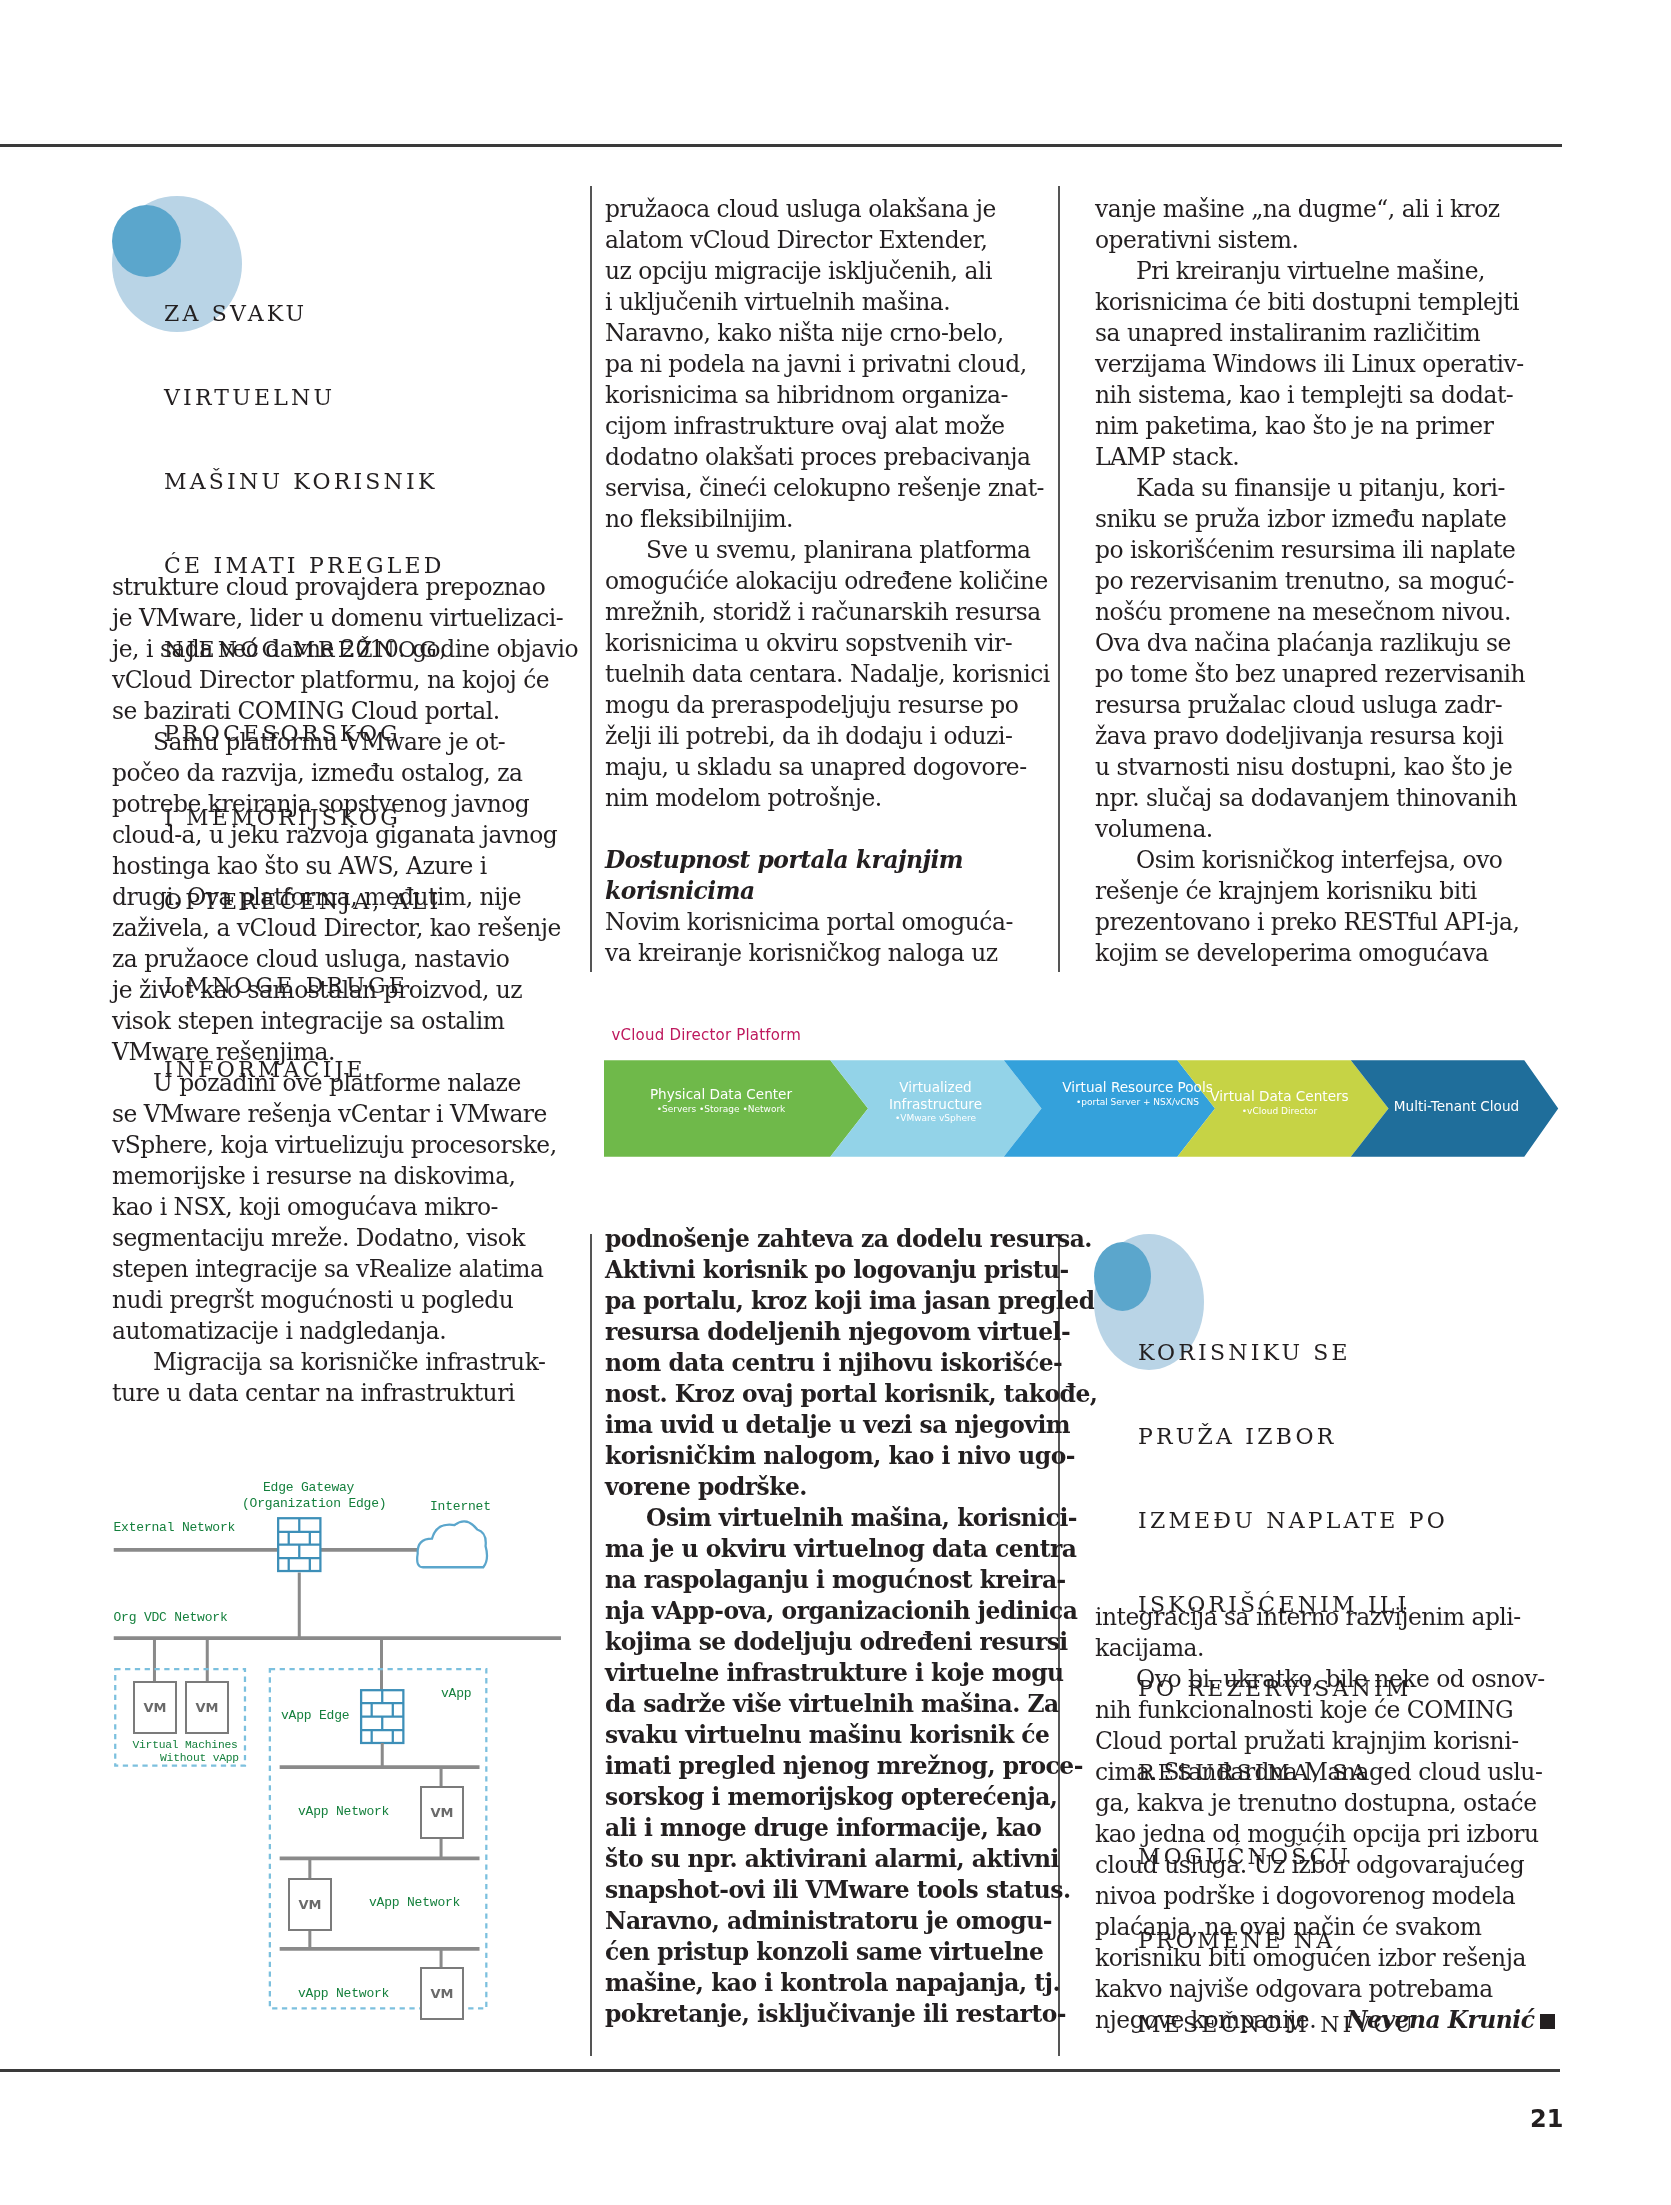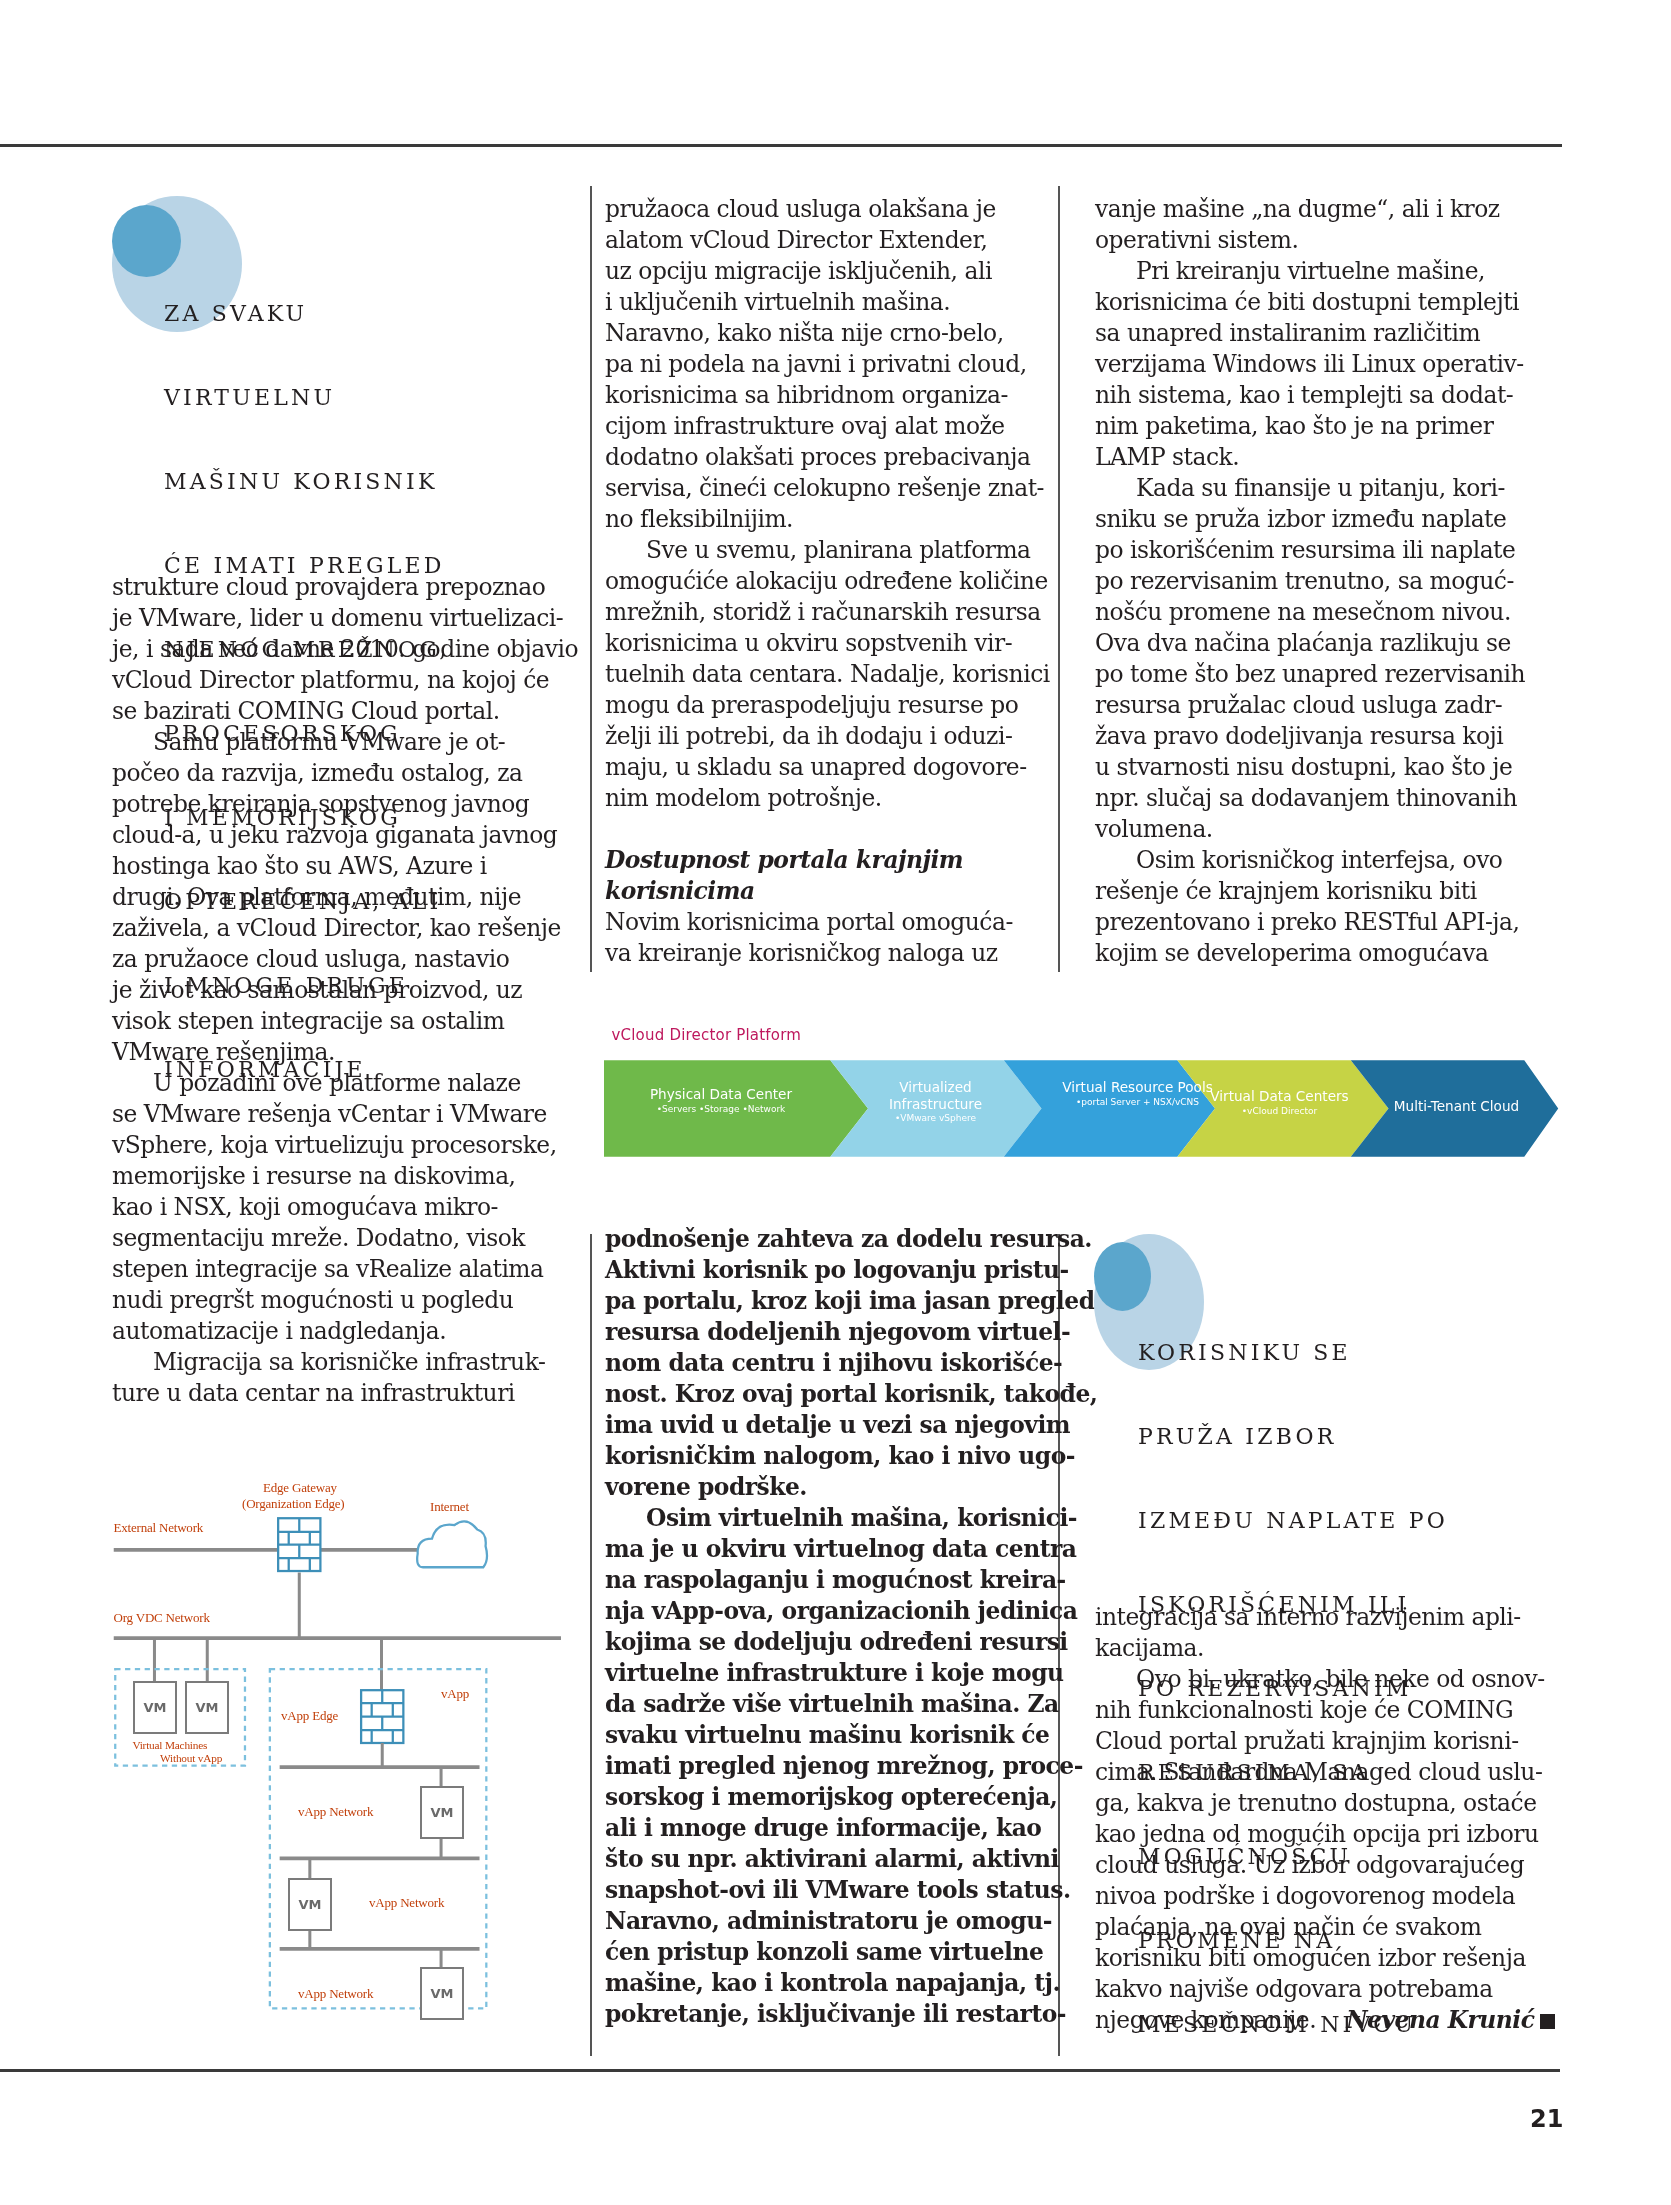--- a/index.html
+++ b/index.html
@@ -18,21 +18,21 @@
   .endmark { display:inline-block; width:15px; height:15px; background:#231f20; margin-left:6px; vertical-align:-0.8px; }
   .page-num { position:absolute; font-family:"DejaVu Sans","Liberation Sans",sans-serif; font-weight:bold; font-size:24px; color:#231f20; }
   
   .banner { position:absolute; left:604px; top:1026px; width:958px; height:132px; }
   .banner-title { position:absolute; left:7.5px; top:0; font-family:"DejaVu Sans","Liberation Sans",sans-serif; font-size:15px; color:#be185d; letter-spacing:0.2px; }
   .banner svg { position:absolute; left:0; top:34px; }
   .seg-label { position:absolute; font-family:"DejaVu Sans","Liberation Sans",sans-serif; color:#ffffff; text-align:center; font-size:13.6px; line-height:16.6px; }
   .seg-sub { font-size:9px; line-height:13.6px; display:block; }
   
   .netdiag { position:absolute; left:106px; top:1433px; width:468px; height:626px; }
-  .net-label { position:absolute; font-family:Liberation Serif, serif; font-size:13px; color:#c2410c; letter-spacing:-0.2px; white-space:pre;text-align:center; }
+  .net-label { position:absolute; font-family:Liberation Mono, monospace; font-size:13px; color:#15803d; letter-spacing:-0.2px; white-space:pre;text-align:center; }
   .vm-box { position:absolute; border:2.3px solid #7b7b7b; background:#fff; font-family:"DejaVu Sans","Liberation Sans",sans-serif; font-weight:bold; font-size:13px; color:#6a6a6a; display:flex; align-items:center; justify-content:center; box-sizing:border-box; }
 </style>
 </head>
 <body>
 
 <div class="rule" style="top:144px; width:1562px;"></div>
 <div class="rule" style="top:2069px; width:1560px;"></div>
 
 <div class="divider" style="left:590px; top:186px; height:786px;"></div>
 <div class="divider" style="left:1058px; top:186px; height:786px;"></div>

